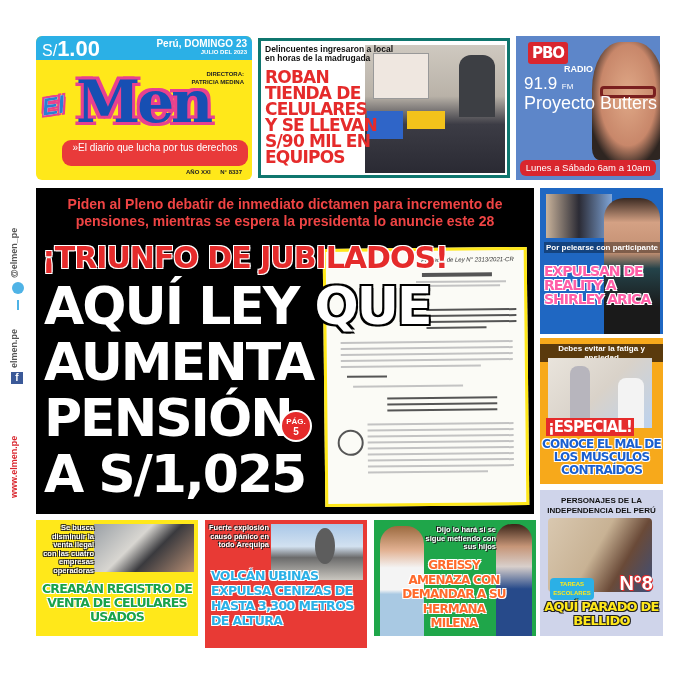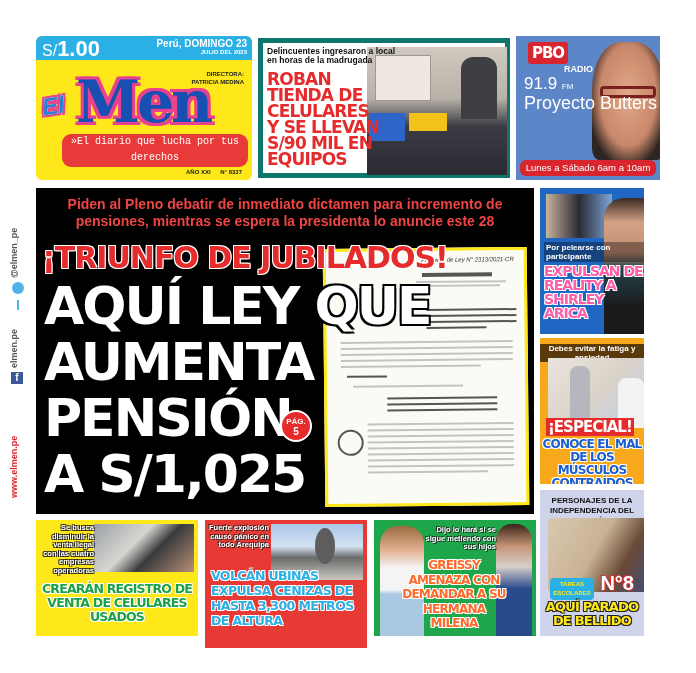--- a/index.html
+++ b/index.html
@@ -20,26 +20,26 @@
   
   .mast { left: 36px; top: 36px; width: 216px; height: 144px; background: #ffe81a; border-radius: 6px; overflow: hidden; }
   .mast .bar { position:absolute; left:0; top:0; width:100%; height:24px; background:#2bb0e6; }
   .mast .price { position:absolute; left:6px; top:0px; color:#fff; font-size:22px; font-weight:bold; }
   .mast .price small { font-size:16px; font-weight:normal; }
   .mast .date { position:absolute; right:5px; top:2px; color:#fff; font-size:10px; font-weight:bold; text-align:left; }
   .mast .date2 { position:absolute; right:5px; top:13px; color:#fff; font-size:6px; font-weight:bold; }
   .mast .dir { position:absolute; right:8px; top:34px; font-size:6px; font-weight:bold; text-align:right; color:#222; line-height:8px; }
   .mast .el { position:absolute; left:6px; top:56px; font-size:24px; font-style:italic; font-weight:bold; color:#2a7fd1; text-shadow: 0 0 0 #fff, 2px 2px 0 #e8418f, -2px -2px 0 #e8418f, 2px -2px 0 #e8418f, -2px 2px 0 #e8418f; transform: rotate(-8deg); }
   .mast .logo { position:absolute; left:40px; top:32px; font-size:58px; font-family:"DejaVu Serif", serif; font-weight:bold; color:#174fb3; letter-spacing:-3px; text-shadow: 3px 3px 0 #e8418f, -3px -3px 0 #e8418f, 3px -3px 0 #e8418f, -3px 3px 0 #e8418f; }
-  .mast .slogan { position:absolute; left:26px; top:98px; width:186px; height:33px; background:#e93a3a; border-radius:9px; color:#fff; font-size:10px; line-height:16px; text-align:center;font-family:Liberation Mono, monospace; }
+  .mast .slogan { position:absolute; left:26px; top:104px; width:186px; height:26px; background:#e93a3a; border-radius:9px; color:#fff; font-size:10px; line-height:16px; text-align:center; }
   .mast .ano { position:absolute; left:150px; top:133px; font-size:6px; font-weight:bold; color:#222; }
   .mast .num { position:absolute; right:10px; top:133px; font-size:6px; font-weight:bold; color:#222; }
 
   
-  .crime { left: 258px; top: 38px; width: 252px; height: 140px; border: 5px solid #0f766e; background:#fff; }
+  .crime { left: 258px; top: 38px; width: 252px; height: 140px; border: 3px solid #0f766e; background:#fff; }
   .crime .kick { position:absolute; left:4px; top:4px; width:140px; font-size:8.5px; font-weight:bold; color:#111; line-height:9px; z-index:2; }
   .crime .photo { position:absolute; left:104px; top:4px; width:140px; height:128px; background: linear-gradient(180deg,#cfc9c0 0%,#b9b2a8 40%,#3c3c45 62%,#2a2a33 100%); }
   .crime .photo .shelf { position:absolute; left:8px; top:8px; width:56px; height:46px; background:#efe7e0; border:1px solid #999; }
   .crime .photo .man { position:absolute; left:94px; top:10px; width:36px; height:62px; background:#3d3f44; border-radius:12px 12px 0 0; }
   .crime .photo .box1 { position:absolute; left:2px; top:66px; width:36px; height:28px; background:#2f65c8; }
   .crime .photo .box2 { position:absolute; left:42px; top:66px; width:38px; height:18px; background:#f2c21b; }
   .crime .head { position:absolute; left:4px; top:28px; width:116px; font-size:17px; font-weight:bold; color:#e52b2b; line-height:16px; z-index:2; font-family:"DejaVu Sans", sans-serif; letter-spacing:-0.8px; }
 
   
   .radio { left: 516px; top: 36px; width: 144px; height: 144px; background: #5d86c9; overflow:hidden; }
@@ -58,21 +58,21 @@
   .main .kicker { position:absolute; left:6px; top:52px; color:#e52b2b; font-size:30px; font-weight:bold; font-family:"DejaVu Sans", sans-serif; letter-spacing:-1px; text-shadow: 1px 1px 0 #fff, -1px -1px 0 #fff, 1px -1px 0 #fff, -1px 1px 0 #fff; z-index:3; }
   .main .doc { position:absolute; left:288px; top:60px; width:204px; height:258px; background:#fbfbf6; border:3px solid #ffe81a; transform: rotate(-0.6deg); }
   .main .doc .projtxt { position:absolute; right:10px; top:6px; font-size:6px; color:#333; font-style:italic; }
   .main .doc .line { position:absolute; left:14px; height:2px; background:#c3c3c3; }
   .main .doc .dark { background:#555; }
   .main .doc .seal { position:absolute; left:10px; top:178px; width:26px; height:26px; border-radius:50%; border:2px solid #555; }
   .main .huge { position:absolute; left:8px; top:90px; color:#fff; font-size:52px; font-weight:bold; line-height:56px; font-family:"DejaVu Sans", sans-serif; letter-spacing:-2px; z-index:2; text-shadow: 2px 2px 0 #000, -2px -2px 0 #000, 2px -2px 0 #000, -2px 2px 0 #000; }
   .main .pag { position:absolute; left:244px; top:222px; width:32px; height:32px; border-radius:50%; background:#e52b2b; border:2px solid #fff; color:#fff; font-size:8px; font-weight:bold; text-align:center; line-height:10px; padding-top:5px; z-index:3; }
 
   
-  .rc { left: 540px; width: 104px; overflow:hidden;padding-left:36px; }
+  .rc { left: 540px; width: 123px; overflow:hidden;padding-left:36px; }
   .shirley { top: 188px; height: 146px; background:#1f67c2; }
   .shirley .photo { position:absolute; left:6px; top:6px; width:66px; height:44px; background: linear-gradient(90deg,#c9b39b,#2b2b35 50%,#7fa5d8); }
   .shirley .woman { position:absolute; left:64px; top:10px; width:56px; height:136px; background: linear-gradient(180deg,#3b2a22 0%,#d4a184 18%,#c38f72 40%,#24434a 52%,#1a1a1a 80%); border-radius: 20px 20px 0 0; }
   .shirley .kick { position:absolute; left:4px; top:54px; color:#fff; font-size:8px; font-weight:bold; line-height:9px; background:rgba(0,0,0,.35); padding:1px 2px; z-index:2; }
   .shirley .head { position:absolute; left:4px; top:76px; color:#ff5fa8; font-size:14px; font-weight:bold; line-height:14px; font-family:"DejaVu Sans", sans-serif; letter-spacing:-1px; text-shadow: 1px 1px 0 #fff, -1px -1px 0 #fff, 1px -1px 0 #fff, -1px 1px 0 #fff; z-index:2; }
 
   .health { top: 338px; height: 146px; background:#f7a91b; }
   .health .kick { position:absolute; left:0; top:6px; width:100%; text-align:center; color:#fff; font-size:8px; font-weight:bold; background:#5a3a0d; }
   .health .photo { position:absolute; left:8px; top:20px; width:104px; height:70px; background: linear-gradient(135deg,#e9e4dc 0%,#d9d2c9 50%,#bcd2ee 100%); }
   .health .photo .p1 { position:absolute; left:22px; top:8px; width:20px; height:58px; background:#b7b5bd; border-radius:8px 8px 0 0; }

